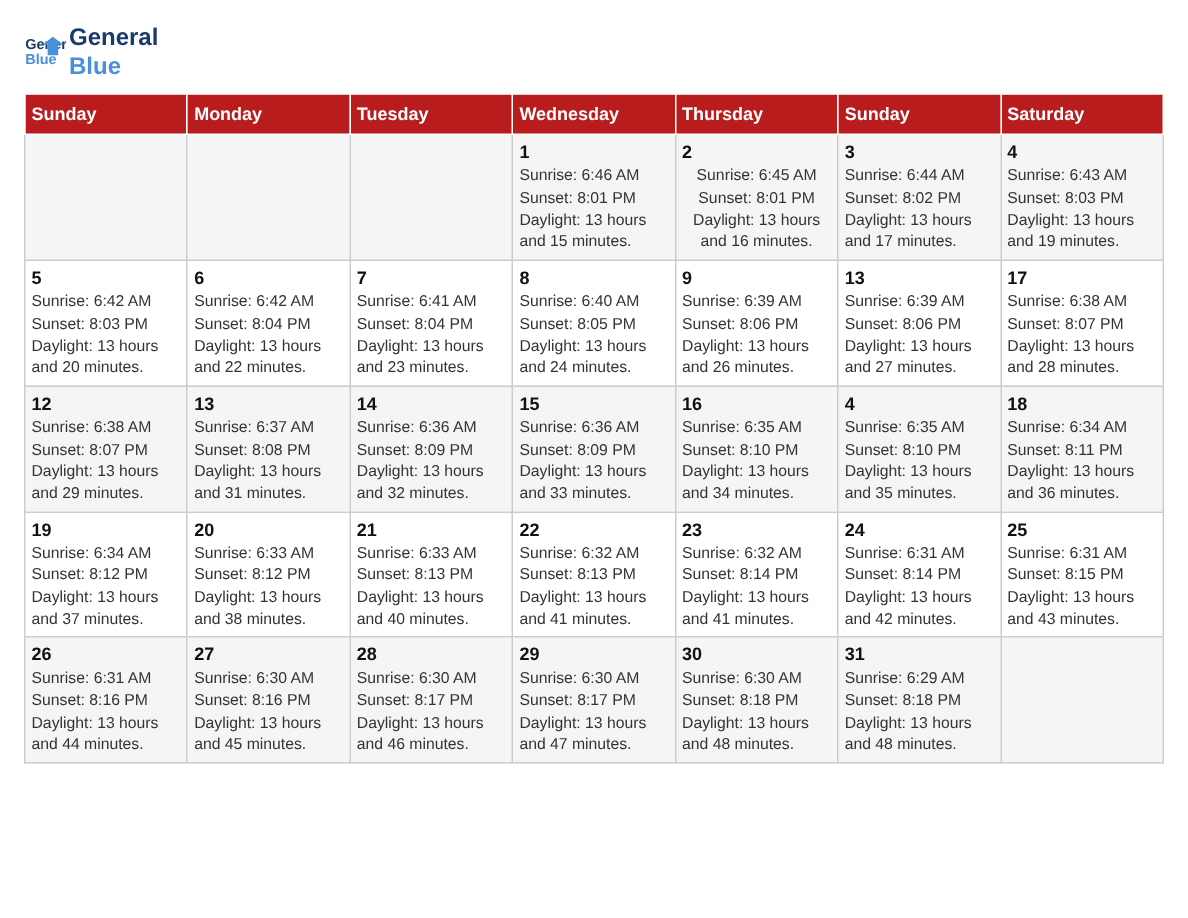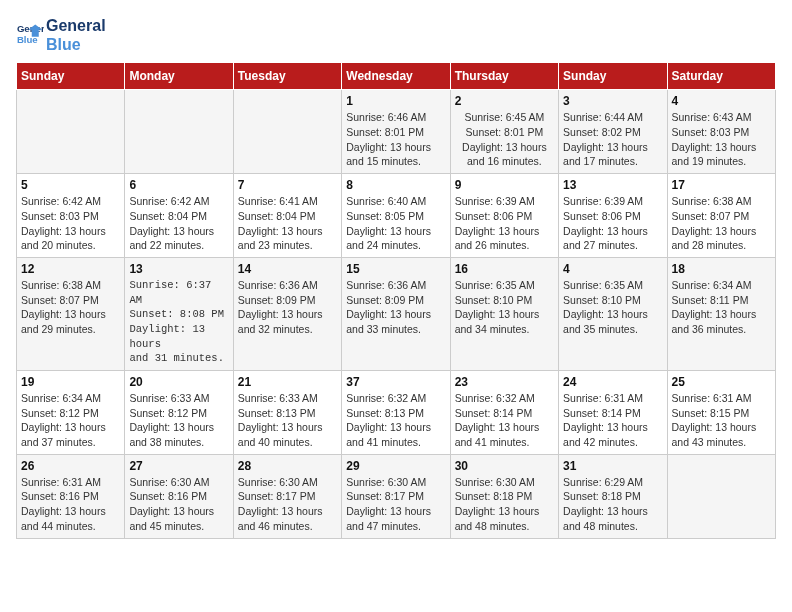--- a/index.html
+++ b/index.html
@@ -208,21 +208,21 @@
       <tr>
         <td>
           <div class="day-num">12</div>
           <div class="day-info" style="white-space: pre-line;">Sunrise: 6:38 AM
 Sunset: 8:07 PM
 Daylight: 13 hours
 and 29 minutes.</div>
         </td>
         <td>
           <div class="day-num">13</div>
-          <div class="day-info" style="white-space: pre-line; font-family: Liberation Mono, monospace;">Sunrise: 6:37 AM
+          <div class="day-info" style="white-space: pre-line;">Sunrise: 6:37 AM
 Sunset: 8:08 PM
 Daylight: 13 hours
 and 31 minutes.</div>
         </td>
         <td>
           <div class="day-num">14</div>
           <div class="day-info" style="white-space: pre-line;">Sunrise: 6:36 AM
 Sunset: 8:09 PM
 Daylight: 13 hours
 and 32 minutes.</div>
@@ -272,21 +272,21 @@
 and 38 minutes.</div>
         </td>
         <td>
           <div class="day-num">21</div>
           <div class="day-info" style="white-space: pre-line;">Sunrise: 6:33 AM
 Sunset: 8:13 PM
 Daylight: 13 hours
 and 40 minutes.</div>
         </td>
         <td>
-          <div class="day-num">37</div>
+          <div class="day-num">22</div>
           <div class="day-info" style="white-space: pre-line;">Sunrise: 6:32 AM
 Sunset: 8:13 PM
 Daylight: 13 hours
 and 41 minutes.</div>
         </td>
         <td>
           <div class="day-num">23</div>
           <div class="day-info" style="white-space: pre-line;">Sunrise: 6:32 AM
 Sunset: 8:14 PM
 Daylight: 13 hours

